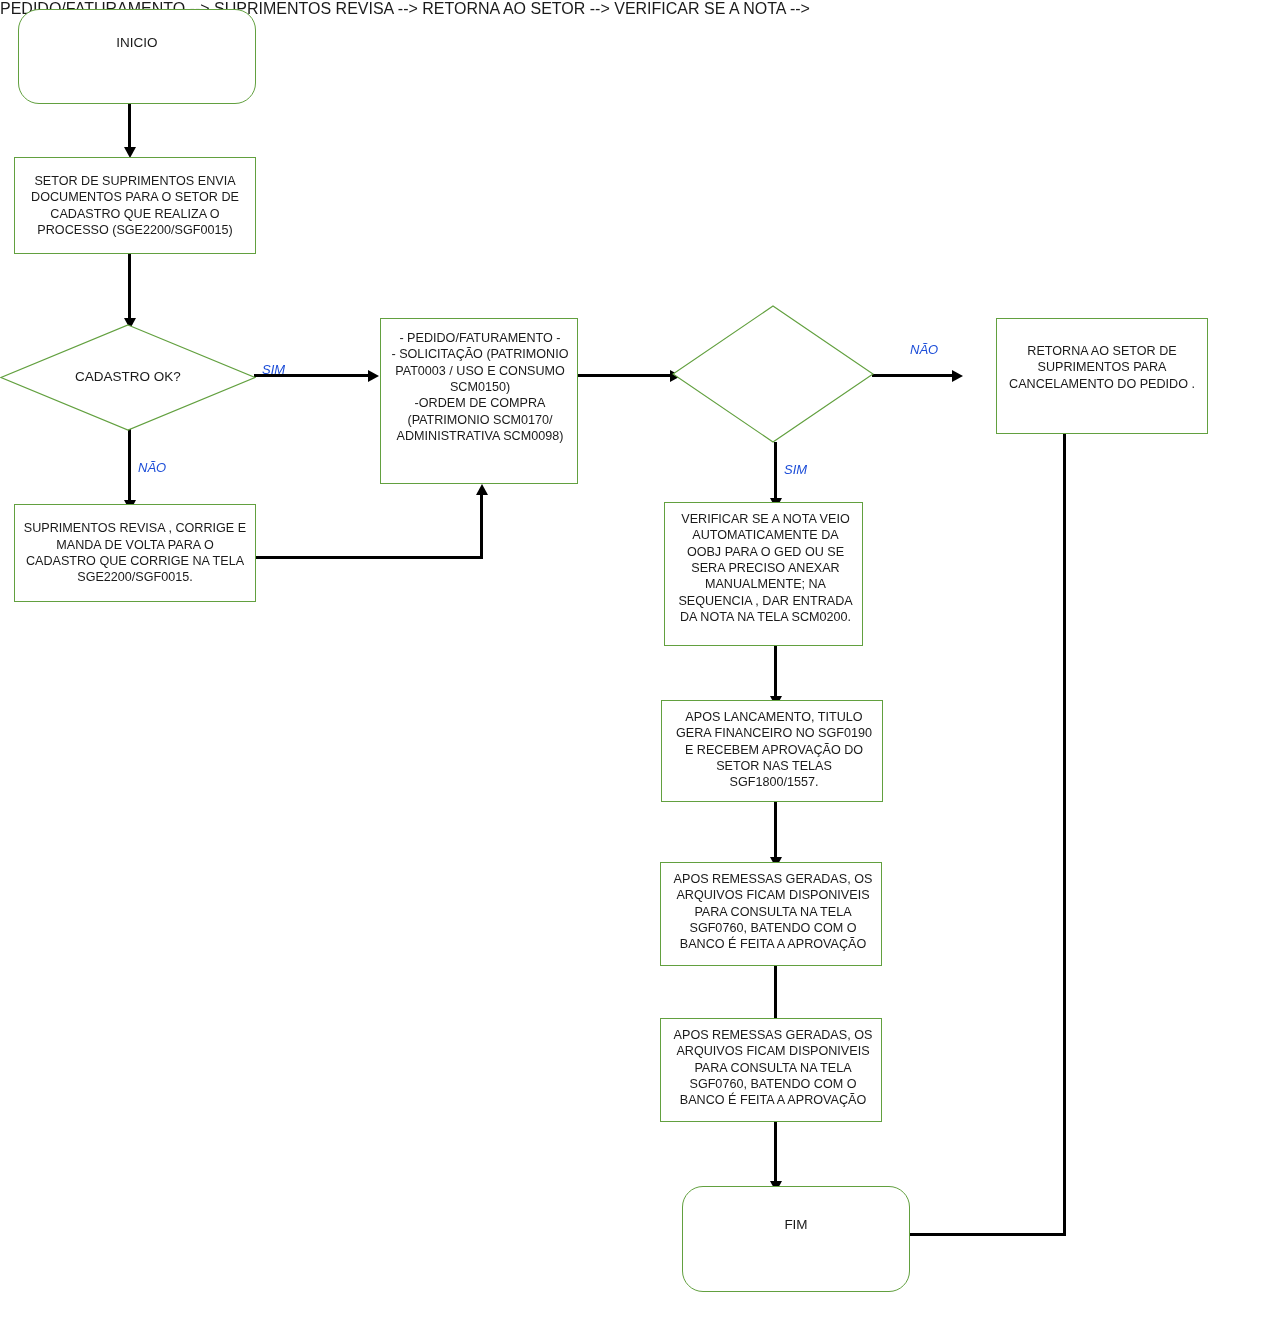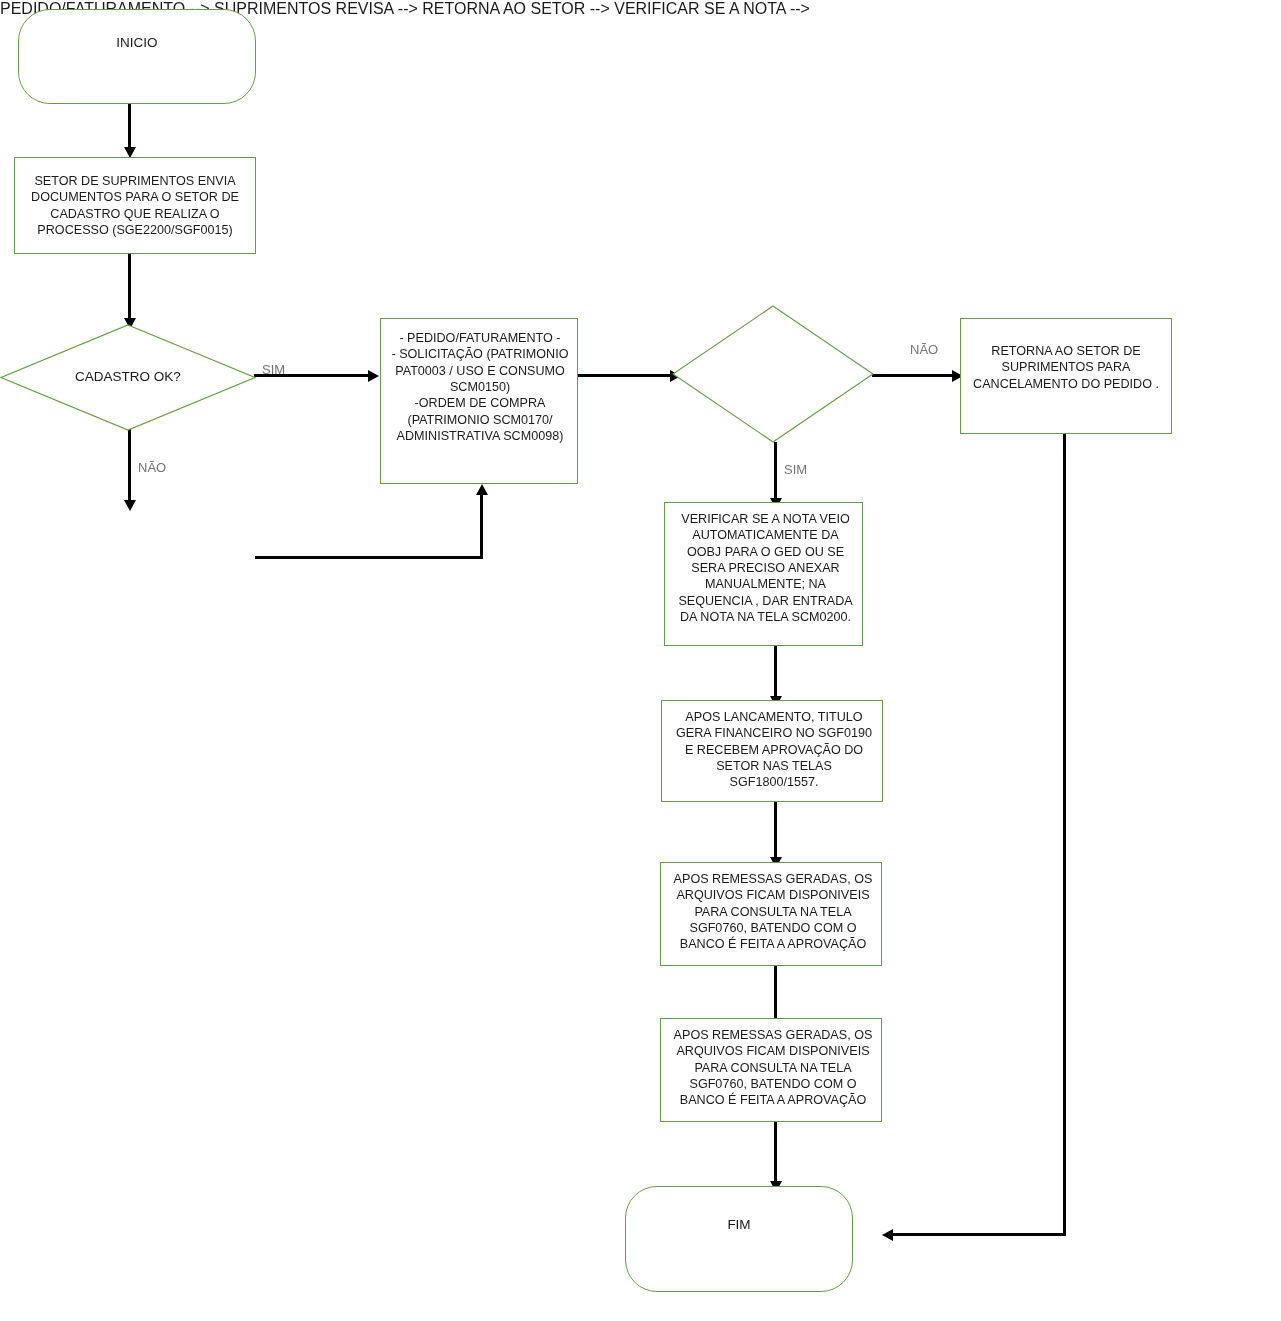--- a/index.html
+++ b/index.html
@@ -25,21 +25,21 @@
     background: #ffffff;
     display: flex;
     z-index: 3;
   }
   .node .txt {
     width: 100%;
     line-height: 1.30;
     white-space: pre-line;
   }
   .terminator {
-    border-radius: 32px;
+    border-radius: 21px;
     justify-content: center;
   }
   .terminator .txt {
     text-align: center;
     font-size: 13.5px;
   }
   .process .txt {
     font-size: 12.6px;
   }
   .center-text .txt { text-align: center; }
@@ -91,23 +91,24 @@
   }
   .arrow.left {
     border-top: 6px solid transparent;
     border-bottom: 6px solid transparent;
     border-right: 11px solid #000000;
   }
 
   .elabel {
     position: absolute;
     font-size: 13px;
-    color: #737373;
+    color: #1d4ed8;
     white-space: nowrap;
     z-index: 4;
+    font-style: italic;
   }
 </style>
 </head>
 <body>
 
 <div id="canvas">
 
   
 
   
@@ -183,37 +184,40 @@
 
   
   <div class="diamond" style="left:0px; top:324px; width:256px; height:107px;">
     <svg width="256" height="107" viewBox="0 0 256 107">
       <polygon points="128,1 255,53.5 128,106 1,53.5" fill="#ffffff" stroke="#62a03f" stroke-width="1.2"></polygon>
     </svg>
     <div class="dlabel" style="top:44px;">CADASTRO OK?</div>
   </div>
 
   
+  <div class="node process center-text" style="left:14px; top:504px; width:242px; height:98px; align-items:center; padding:0 6px;">
+    <div class="txt">SUPRIMENTOS REVISA , CORRIGE E MANDA DE VOLTA PARA O CADASTRO QUE CORRIGE NA TELA SGE2200/SGF0015.</div>
+  </div>
 
   
   <div class="node process left-text" style="left:380px; top:318px; width:198px; height:166px; align-items:flex-start; padding:11px 8px 8px 10px;">
     <div class="txt">- PEDIDO/FATURAMENTO -
 - SOLICITAÇÃO (PATRIMONIO PAT0003 / USO E CONSUMO SCM0150)
 -ORDEM DE COMPRA (PATRIMONIO SCM0170/ ADMINISTRATIVA SCM0098)</div>
   </div>
 
   
   <div class="diamond" style="left:672px; top:305px; width:202px; height:138px;">
     <svg width="202" height="138" viewBox="0 0 202 138">
       <polygon points="101,1 201,69 101,137 1,69" fill="#ffffff" stroke="#62a03f" stroke-width="1.2"></polygon>
     </svg>
   </div>
 
   
-  <div class="node process center-text" style="left:960px; top:318px; width:212px; height:116px; align-items:flex-start; padding:24px 8px 0 8px;">
+  <div class="node process center-text" style="left:996px; top:318px; width:212px; height:116px; align-items:flex-start; padding:24px 8px 0 8px;">
     <div class="txt">RETORNA AO SETOR DE SUPRIMENTOS PARA CANCELAMENTO DO PEDIDO .</div>
   </div>
 
   
   <div class="node process left-text" style="left:664px; top:502px; width:199px; height:144px; align-items:flex-start; padding:8px 6px 0 10px;">
     <div class="txt">VERIFICAR SE A NOTA VEIO AUTOMATICAMENTE DA OOBJ PARA O GED OU SE SERA PRECISO ANEXAR MANUALMENTE; NA SEQUENCIA , DAR ENTRADA DA NOTA NA TELA SCM0200.</div>
   </div>
 
   
   <div class="node process left-text" style="left:661px; top:700px; width:222px; height:102px; align-items:flex-start; padding:8px 6px 0 10px;">
@@ -224,17 +228,17 @@
   <div class="node process left-text" style="left:660px; top:862px; width:222px; height:104px; align-items:flex-start; padding:8px 6px 0 10px;">
     <div class="txt">APOS REMESSAS GERADAS, OS ARQUIVOS FICAM DISPONIVEIS PARA CONSULTA NA TELA SGF0760, BATENDO COM O BANCO É FEITA A APROVAÇÃO</div>
   </div>
 
   
   <div class="node process left-text" style="left:660px; top:1018px; width:222px; height:104px; align-items:flex-start; padding:8px 6px 0 10px;">
     <div class="txt">APOS REMESSAS GERADAS, OS ARQUIVOS FICAM DISPONIVEIS PARA CONSULTA NA TELA SGF0760, BATENDO COM O BANCO É FEITA A APROVAÇÃO</div>
   </div>
 
   
-  <div class="node terminator" style="left:625px; top:1186px; width:228px; height:106px; align-items:center;">
+  <div class="node terminator" style="left:682px; top:1186px; width:228px; height:106px; align-items:center;">
     <div class="txt" style="transform:translateY(-14px);">FIM</div>
   </div>
 
 </div>
 
 </body></html>

